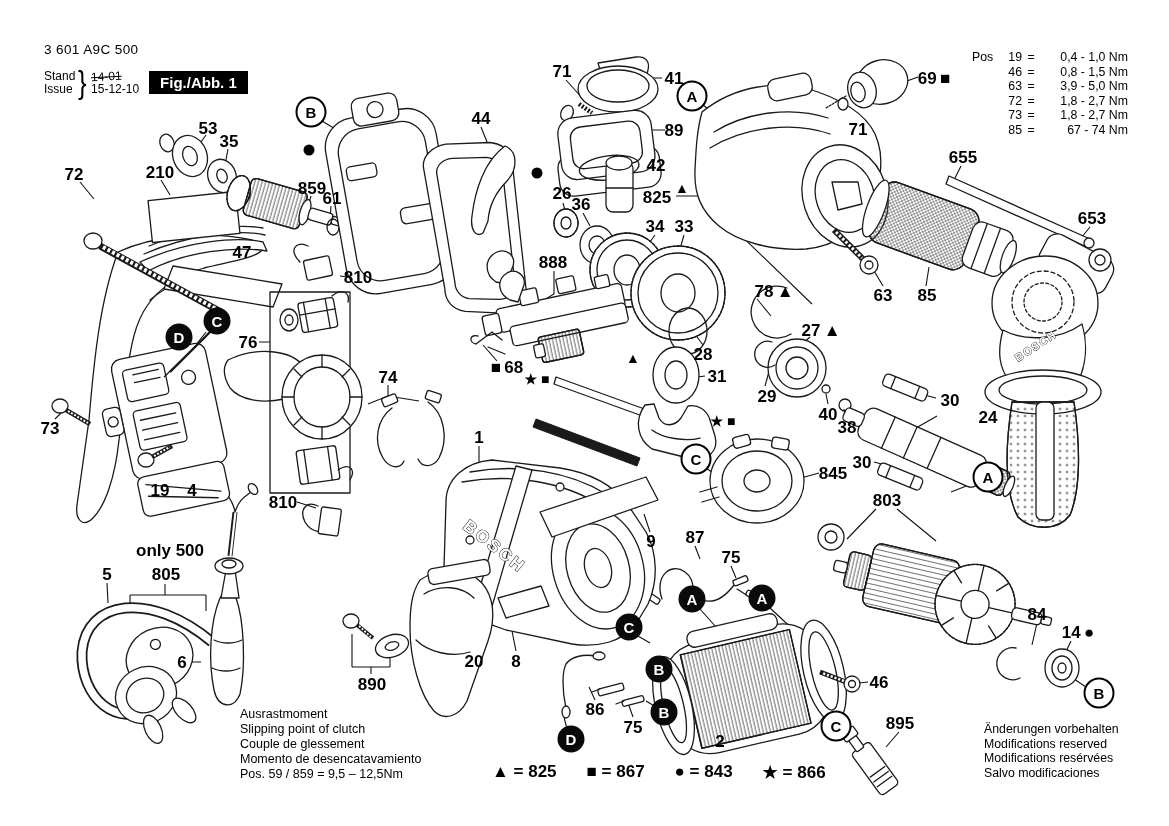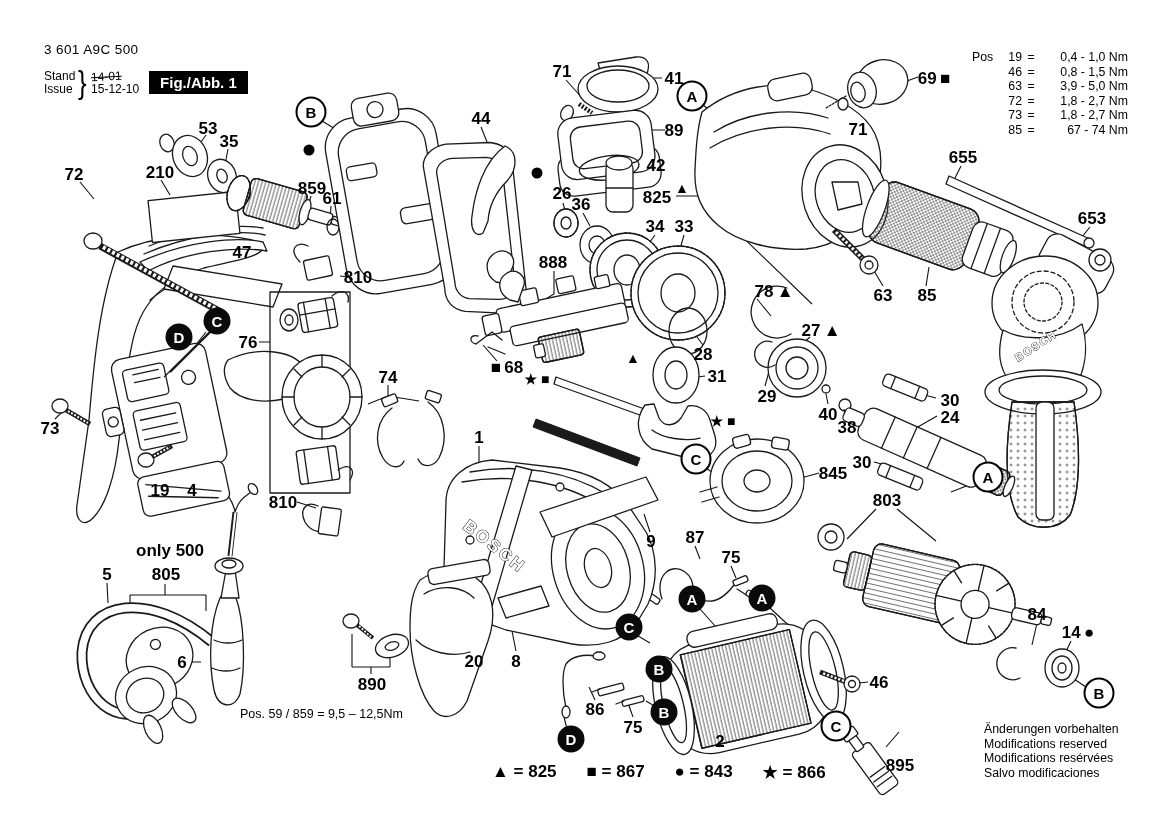--- a/index.html
+++ b/index.html
@@ -498,21 +498,21 @@
       <div class="plabel" style="left: 883px; top: 295px;">63</div>
       <div class="plabel" style="left: 927px; top: 295px;">85</div>
       <div class="plabel" style="left: 752px; top: 291px; margin-left: 22px;">78 ▲</div>
       <div class="plabel" style="left: 821px; top: 330px;">27 ▲</div>
       <div class="plabel" style="left: 703px; top: 354px;">28</div>
       <div class="plabel" style="left: 717px; top: 376px;">31</div>
       <div class="plabel" style="left: 767px; top: 396px;">29</div>
       <div class="plabel" style="left: 828px; top: 414px;">40</div>
       <div class="plabel" style="left: 847px; top: 427px;">38</div>
       <div class="plabel" style="left: 950px; top: 400px;">30</div>
-      <div class="plabel" style="left: 950px; top: 417px;">24</div>
+      <div class="plabel" style="left: 988px; top: 417px;">24</div>
       <div class="plabel" style="left: 862px; top: 462px;">30</div>
       <div class="plabel" style="left: 833px; top: 473px;">845</div>
       <div class="plabel" style="left: 887px; top: 500px;">803</div>
       <div class="plabel" style="left: 208px; top: 128px;">53</div>
       <div class="plabel" style="left: 229px; top: 141px;">35</div>
       <div class="plabel" style="left: 160px; top: 172px;">210</div>
       <div class="plabel" style="left: 74px; top: 174px;">72</div>
       <div class="plabel" style="left: 312px; top: 188px;">859</div>
       <div class="plabel" style="left: 332px; top: 198px;">61</div>
       <div class="plabel" style="left: 242px; top: 252px;">47</div>
@@ -533,21 +533,21 @@
       <div class="plabel" style="left: 695px; top: 537px;">87</div>
       <div class="plabel" style="left: 731px; top: 557px;">75</div>
       <div class="plabel" style="left: 474px; top: 661px;">20</div>
       <div class="plabel" style="left: 516px; top: 661px;">8</div>
       <div class="plabel" style="left: 595px; top: 709px;">86</div>
       <div class="plabel" style="left: 633px; top: 727px;">75</div>
       <div class="plabel" style="left: 720px; top: 741px;">2</div>
       <div class="plabel" style="left: 879px; top: 682px;">46</div>
       <div class="plabel" style="left: 1037px; top: 614px;">84</div>
       <div class="plabel" style="left: 1078px; top: 632px;">14 ●</div>
-      <div class="plabel" style="left: 900px; top: 765px;">895</div>
+      <div class="plabel" style="left: 900px; top: 723px;">895</div>
       <div class="plabel" style="left: 507px; top: 367px;">■ 68</div>
       <div class="smark" style="left: 682px; top: 188px;">▲</div>
       <div class="smark" style="left: 537px; top: 379px;">★ ■</div>
       <div class="smark" style="left: 633px; top: 358px;">▲</div>
       <div class="smark" style="left: 723px; top: 421px;">★ ■</div>
       <div class="letter outlined" style="left: 692px; top: 96px;">A</div>
       <div class="letter outlined" style="left: 311px; top: 112px;">B</div>
       <div class="letter filled" style="left: 217px; top: 321px;">C</div>
       <div class="letter filled" style="left: 179px; top: 337px;">D</div>
       <div class="letter outlined" style="left: 696px; top: 459px;">C</div>
@@ -615,20 +615,26 @@
         <div class="trow">
           <span class="tp"></span>
           <span class="tn">85</span>
           <span class="te">=</span>
           <span class="tv">67 -  74 Nm</span>
         </div>
       </div>
   </div>
 
   <div class="clutch">
+    <div id="clutch-lines">
+        <div>Ausrastmoment</div>
+        <div>Slipping point of clutch</div>
+        <div>Couple de glessement</div>
+        <div>Momento de desencatavamiento</div>
+      </div>
     <div>Pos.  59 / 859  =   9,5  –  12,5Nm</div>
   </div>
 
   <div class="legend" id="legend">
       <span class="leg">▲ = 825</span>
       <span class="leg">■ = 867</span>
       <span class="leg">● = 843</span>
       <span class="leg">★ = 866</span>
     </div>
 

